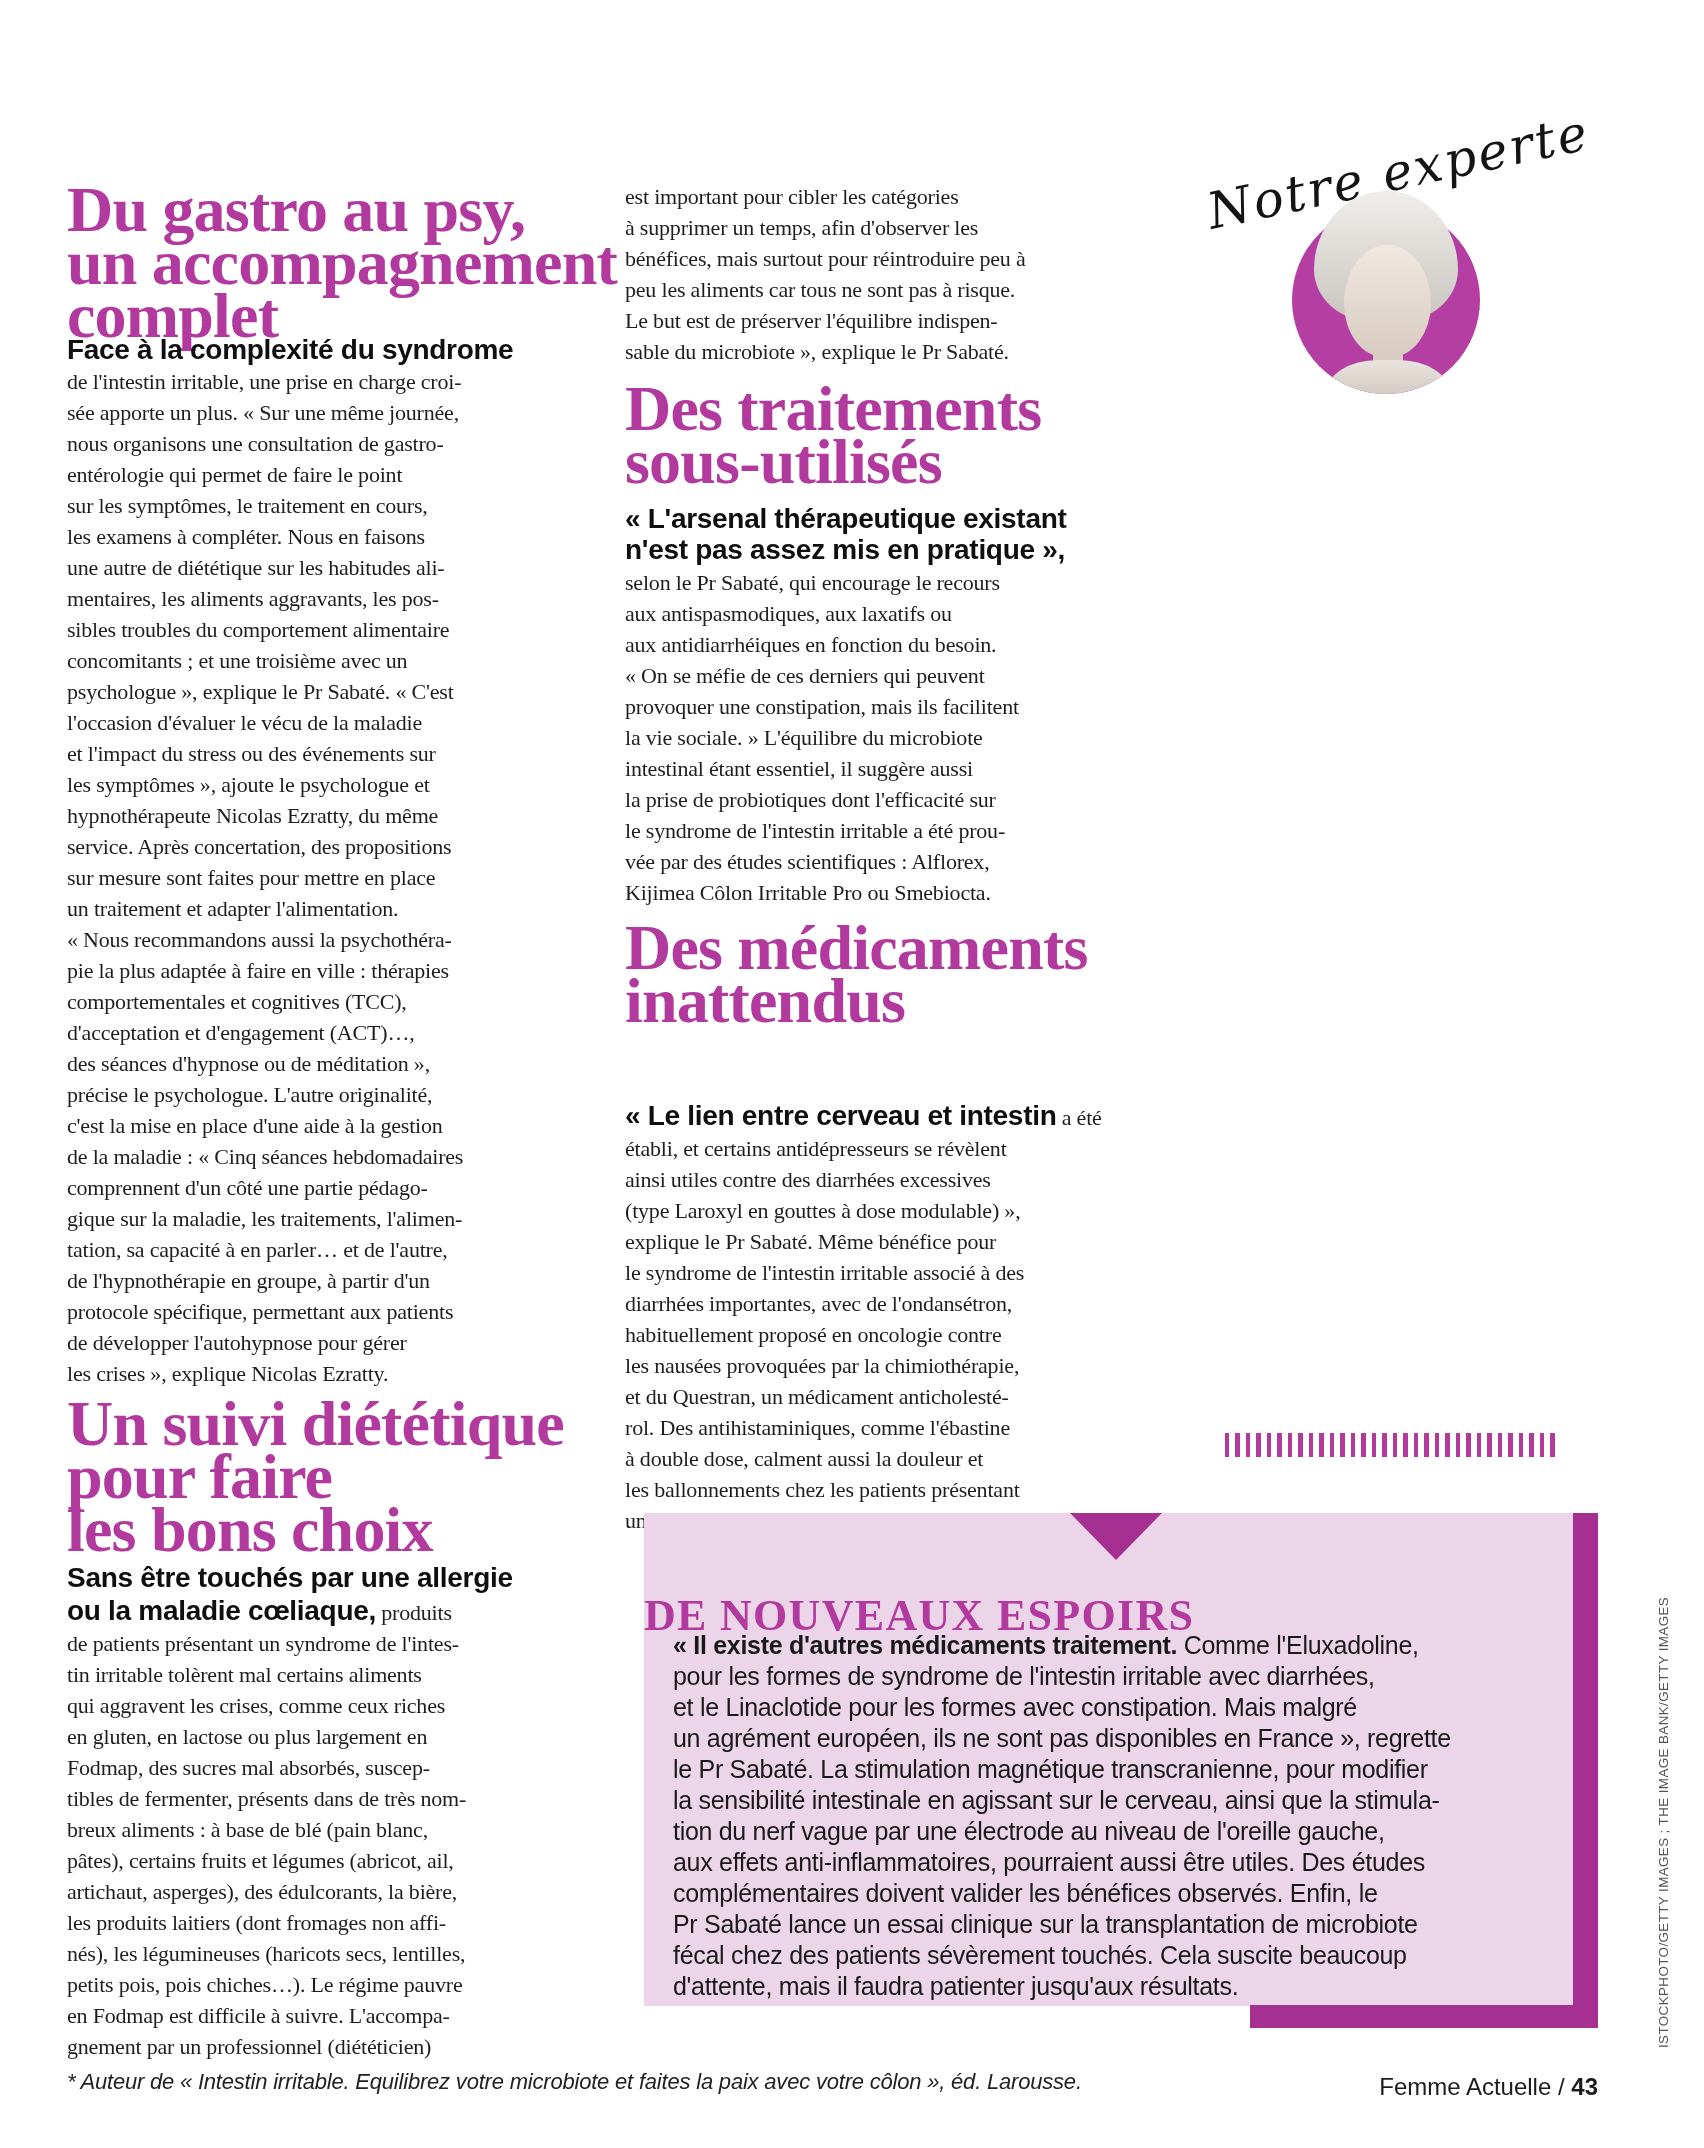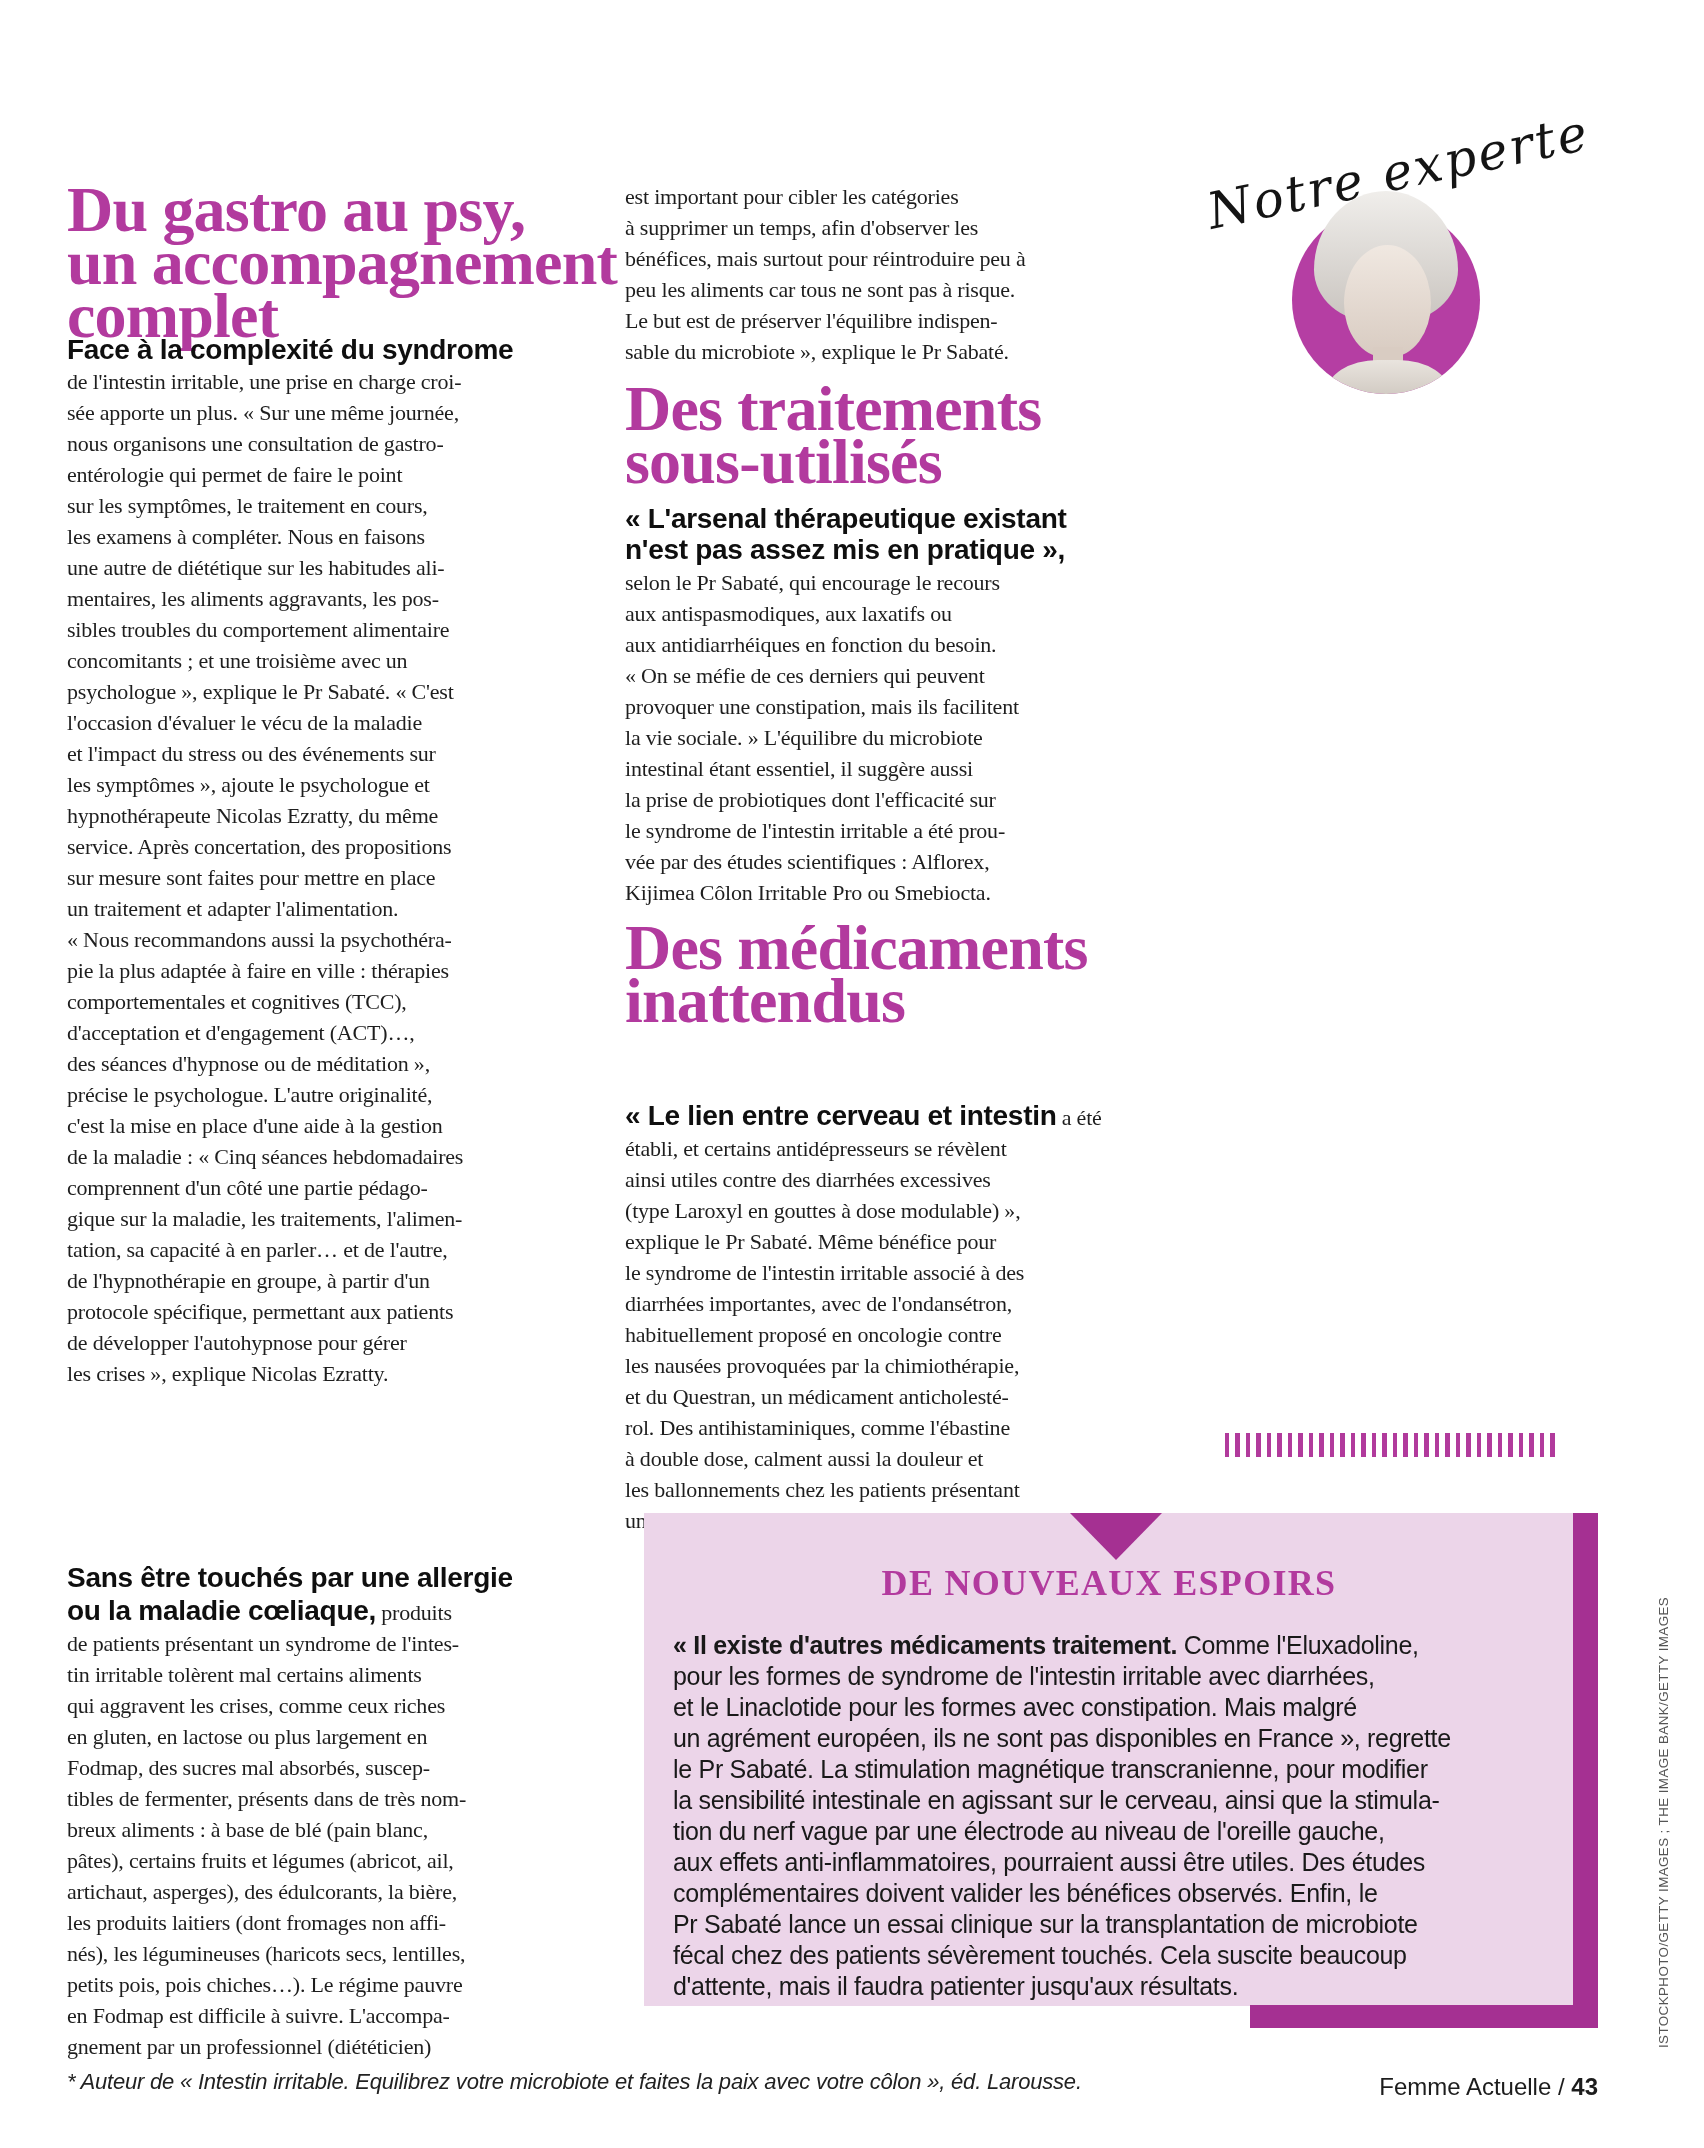--- a/index.html
+++ b/index.html
@@ -17,22 +17,22 @@
       white-space:pre;color:#161616;letter-spacing:-0.3px;width:100%;}
   .rc-q{font-weight:700;letter-spacing:-0.4px;}
   .quote-h{font-family:"Liberation Sans",sans-serif;font-weight:700;font-size:34px;line-height:38px;
            color:#b5379b;text-align:center;white-space:pre;width:100%;letter-spacing:-0.4px;}
   .rc-foot{font-size:22.7px;line-height:29px;font-style:italic;font-weight:400;}
   .name{font-weight:700;font-size:28px;}
   .role{font-style:italic;font-size:25px;font-weight:400;}
   .script{font-family:"DejaVu Serif",serif;font-style:italic;font-size:50px;color:#141414;
           transform:rotate(-12deg);transform-origin:center;letter-spacing:2.5px;white-space:nowrap;}
   .hope-box{background:#ecd5e9;}
-  .hope-title{font-family:"Liberation Serif",serif;font-weight:700;font-size:36px;color:#b23a9e;
-              letter-spacing:1.3px;text-align:center;width:100%;}
+  .hope-title{font-family:"Liberation Serif",serif;font-weight:700;font-size:44px;color:#b23a9e;
+              letter-spacing:1.3px;text-align:left;width:100%;margin-top:28px;}
   .hope-text{font-family:"Liberation Sans",sans-serif;font-size:25px;line-height:31px;
              white-space:pre;color:#191919;letter-spacing:-0.3px;}
   .accent-bar{background:#a53092;}
   .triangle{width:0;height:0;border-left:46px solid transparent;border-right:46px solid transparent;
             border-top:47px solid #a53092;}
   .divider-bars{background:repeating-linear-gradient(90deg,#b13a9c 0 4.2px,transparent 4.2px 10.5px);}
   .footnote-left{font-style:italic;font-size:22px;color:#222;letter-spacing:-0.2px;}
   .brand{font-size:24px;color:#1c1c1c;}
   .brand b{font-weight:700;}
   .credit{font-size:13.4px;color:#555;writing-mode:vertical-rl;transform:rotate(180deg);
@@ -89,20 +89,23 @@
 c'est la mise en place d'une aide à la gestion
 de la maladie : « Cinq séances hebdomadaires
 comprennent d'un côté une partie pédago-
 gique sur la maladie, les traitements, l'alimen-
 tation, sa capacité à en parler… et de l'autre,
 de l'hypnothérapie en groupe, à partir d'un
 protocole spécifique, permettant aux patients
 de développer l'autohypnose pour gérer
 les crises », explique Nicolas Ezratty.</div>
 
+  <div class="abs h-serif" style="left:67px;top:1397px;width:470px;">Un suivi diététique
+pour faire
+les bons choix</div>
   <div class="abs body-serif" style="left:67px;top:1562px;width:470px;line-height:31px;"><span class="lead-sans">Sans être touchés par une allergie
 ou la maladie cœliaque,</span><span> produits</span><span>
 de patients présentant un syndrome de l'intes-
 tin irritable tolèrent mal certains aliments
 qui aggravent les crises, comme ceux riches
 en gluten, en lactose ou plus largement en
 Fodmap, des sucres mal absorbés, suscep-
 tibles de fermenter, présents dans de très nom-
 breux aliments : à base de blé (pain blanc,
 pâtes), certains fruits et légumes (abricot, ail,

